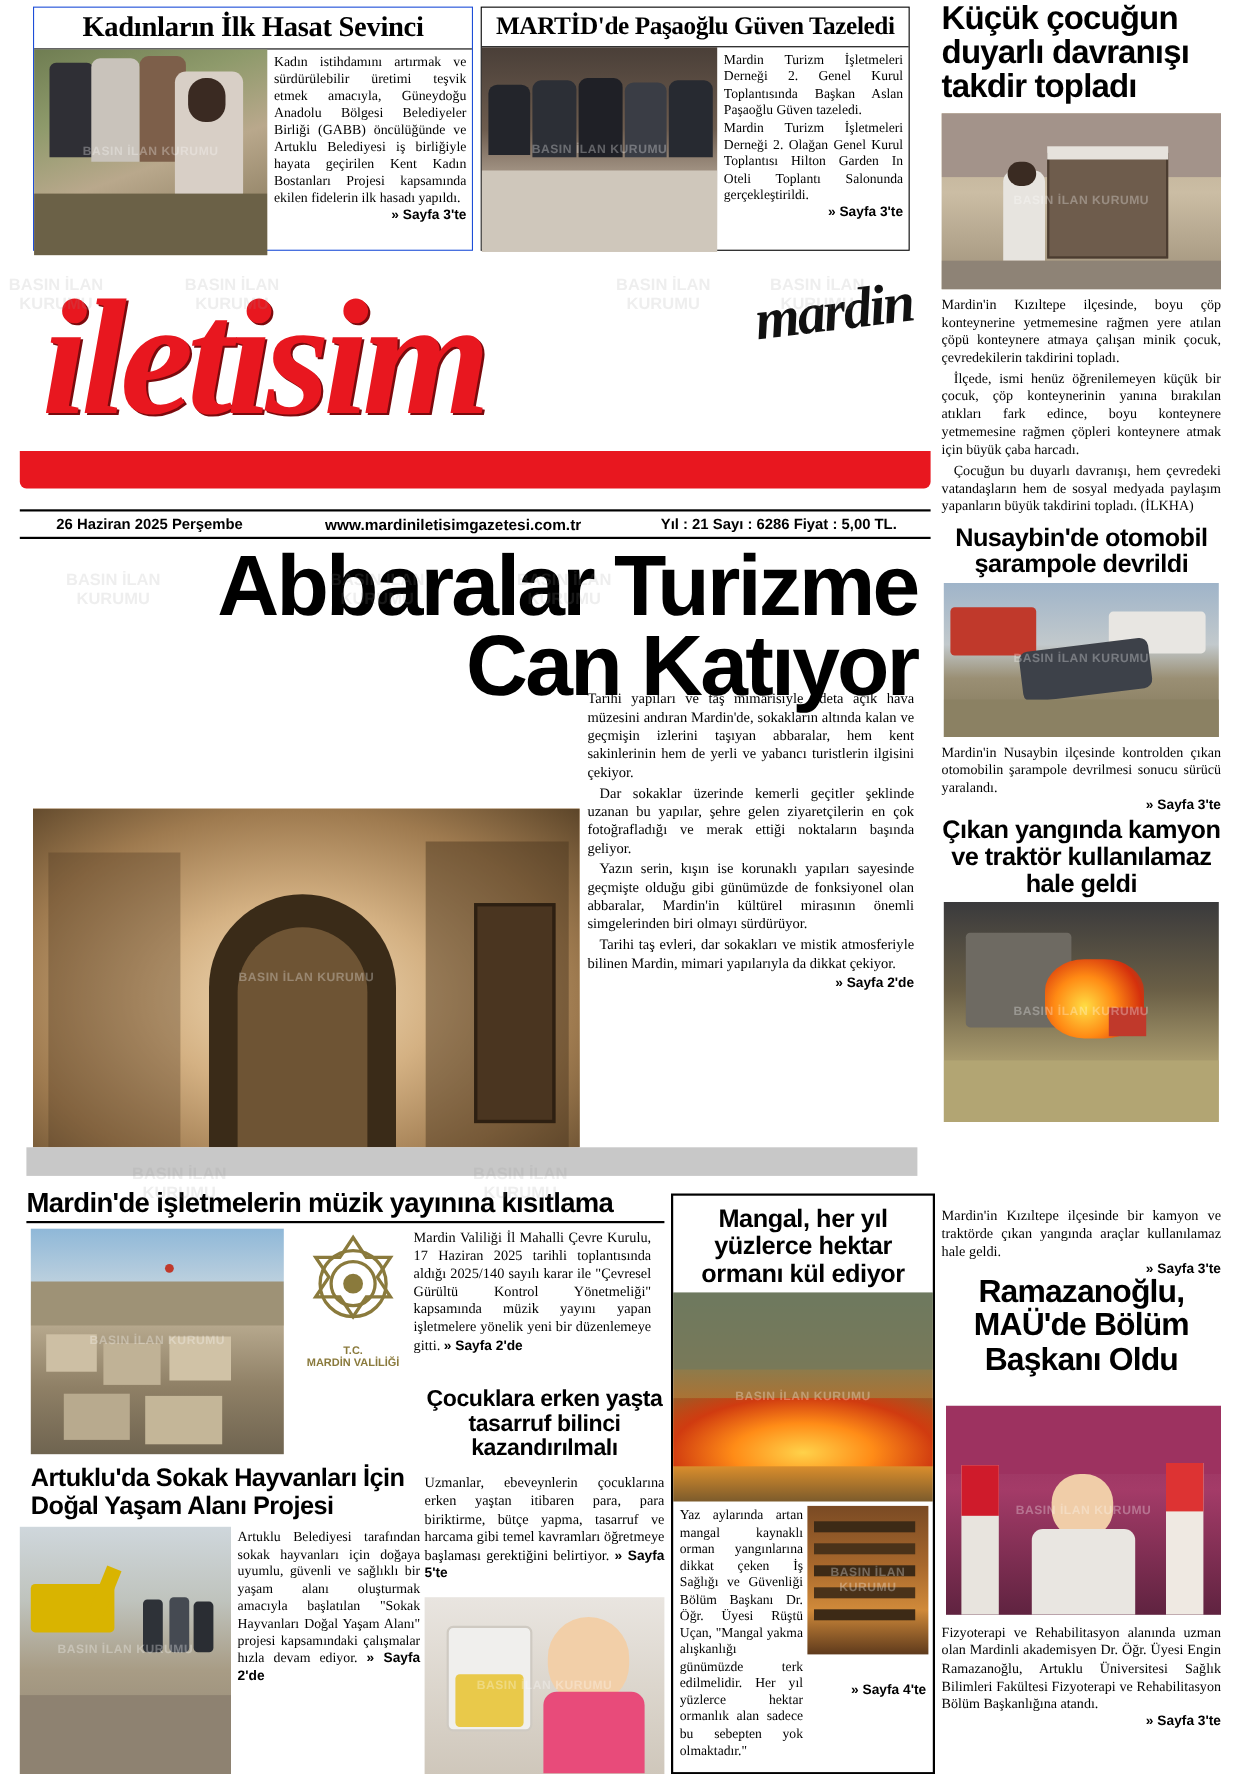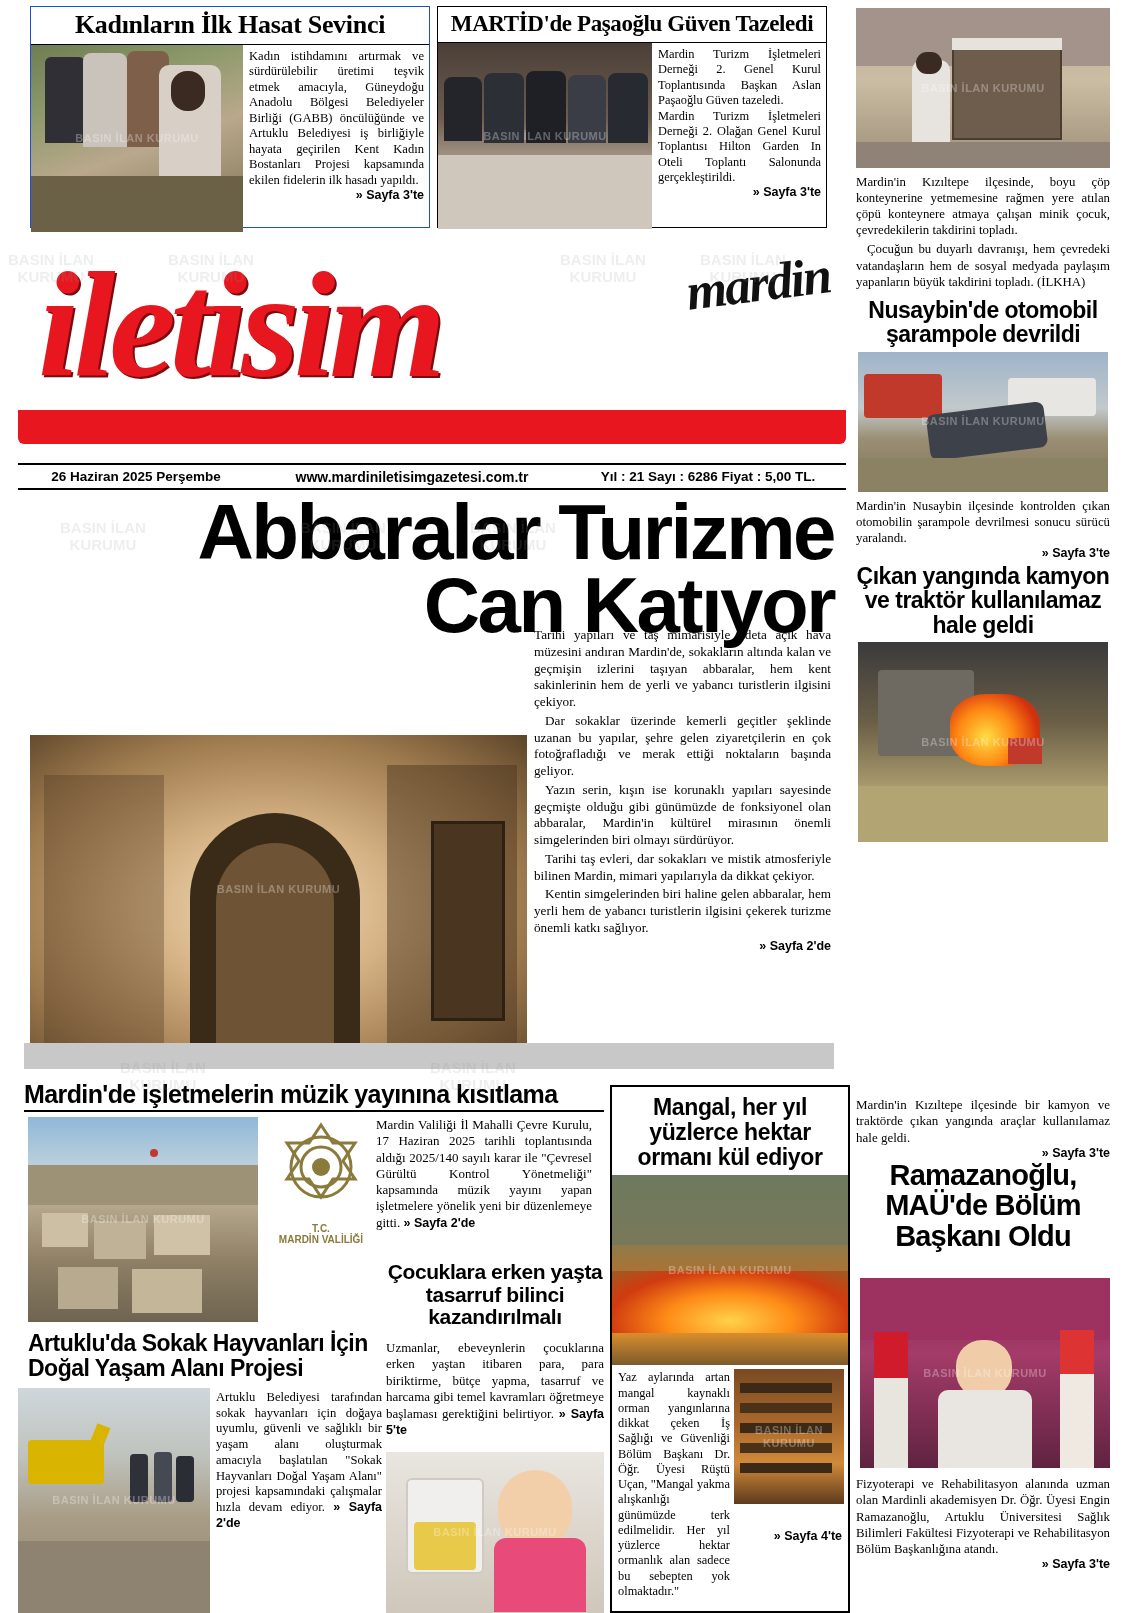--- a/index.html
+++ b/index.html
@@ -165,32 +165,34 @@
       </div>
       <div class="txt body-text">
         <span style="white-space:pre-line;">Mardin Turizm İşletmeleri Derneği 2. Genel Kurul Toplantısında Başkan Aslan Paşaoğlu Güven tazeledi.
 Mardin Turizm İşletmeleri Derneği 2. Olağan Genel Kurul Toplantısı Hilton Garden In Oteli Toplantı Salonunda gerçekleştirildi.</span>
         <span class="cont">» Sayfa 3'te</span>
       </div>
     </div>
   </div>
 
   <div class="box" id="right-col">
+    <div id="right-head">Küçük çocuğun duyarlı davranışı takdir topladı</div>
 
     <div class="ph" id="rc-photo1" style="background:linear-gradient(180deg,#b9a88e 0%,#cbbda4 45%,#9d8f78 100%);">
       <div style="position:absolute;left:0;top:0;width:100%;height:58px;background:#a3938a;"></div>
       <div style="position:absolute;left:96px;top:36px;width:110px;height:96px;background:#6e5c4c;border:2px solid #4b3c30;"></div>
       <div style="position:absolute;left:96px;top:30px;width:110px;height:12px;background:#e6e2dc;"></div>
       <div style="position:absolute;left:56px;top:52px;width:38px;height:82px;background:#e7e4df;border-radius:10px 10px 0 0;"></div>
       <div style="position:absolute;left:60px;top:44px;width:26px;height:22px;background:#3a2b22;border-radius:12px;"></div>
       <div style="position:absolute;left:0;bottom:0;width:100%;height:26px;background:#8e8376;"></div>
       <div class="wm">BASIN İLAN KURUMU</div>
     </div>
 
     <div class="body-text" id="rc-text1">Mardin'in Kızıltepe ilçesinde, boyu çöp konteynerine yetmemesine rağmen yere atılan çöpü konteynere atmaya çalışan minik çocuk, çevredekilerin takdirini topladı.</div>
+    <div class="body-text" style="font-size:12.8px;line-height:1.26;margin-top:3px;text-indent:11px;">İlçede, ismi henüz öğrenilemeyen küçük bir çocuk, çöp konteynerinin yanına bırakılan atıkları fark edince, boyu konteynere yetmemesine rağmen çöpleri konteynere atmak için büyük çaba harcadı.</div>
     <div class="body-text" style="font-size:12.8px;line-height:1.26;margin-top:3px;text-indent:11px;">Çocuğun bu duyarlı davranışı, hem çevredeki vatandaşların hem de sosyal medyada paylaşım yapanların büyük takdirini topladı.  (İLKHA)</div>
 
     <div class="rc-h2" style="margin-top:8px;">Nusaybin'de otomobil şarampole devrildi</div>
     <div class="ph" style="width:250px;height:140px;margin:5px 0 0 2px;background:linear-gradient(180deg,#9fb4c9 0%,#c2c9cc 40%,#9a8f74 62%,#7e7356 100%);">
       <div style="position:absolute;left:6px;top:22px;width:78px;height:44px;background:#c0392b;border-radius:4px;"></div>
       <div style="position:absolute;left:150px;top:26px;width:88px;height:38px;background:#e8e6e2;border-radius:4px;"></div>
       <div style="position:absolute;left:70px;top:56px;width:118px;height:46px;background:#3d4149;border-radius:8px;transform:rotate(-7deg);"></div>
       <div style="position:absolute;left:0;bottom:0;width:100%;height:34px;background:#8b8163;"></div>
       <div class="wm">BASIN İLAN KURUMU</div>
     </div>
@@ -224,21 +226,20 @@
       <div>Abbaralar Turizme</div>
       <div>Can Katıyor</div>
     </div>
   </div>
 
   <div id="lead-body" class="body-text">
     <p style="text-indent:0;">Tarihi yapıları ve taş mimarisiyle adeta açık hava müzesini andıran Mardin'de, sokakların altında kalan ve geçmişin izlerini taşıyan abbaralar, hem kent sakinlerinin hem de yerli ve yabancı turistlerin ilgisini çekiyor.</p>
     <p>Dar sokaklar üzerinde kemerli geçitler şeklinde uzanan bu yapılar, şehre gelen ziyaretçilerin en çok fotoğrafladığı ve merak ettiği noktaların başında geliyor.</p>
     <p>Yazın serin, kışın ise korunaklı yapıları sayesinde geçmişte olduğu gibi günümüzde de fonksiyonel olan abbaralar, Mardin'in kültürel mirasının önemli simgelerinden biri olmayı sürdürüyor.</p>
     <p>Tarihi taş evleri, dar sokakları ve mistik atmosferiyle bilinen Mardin, mimari yapılarıyla da dikkat çekiyor.</p>
-    <p>Kentin simgelerinden biri haline gelen abbaralar, hem yerli hem de yabancı turistlerin ilgisini çekerek turizme önemli katkı sağlıyor.</p>
     <span class="cont">» Sayfa 2'de</span>
   </div>
 
   <div class="ph" id="lead-photo" style="background:linear-gradient(180deg,#caa882 0%,#d8b98f 35%,#b08f62 70%,#8d6e49 100%);">
     <div style="position:absolute;left:0;top:0;width:100%;height:100%;
                 background:radial-gradient(ellipse at 48% 56%, #f2dcb8 0%, #d4b183 35%, #9e7a4f 70%, #5c4529 100%);"></div>
     <div style="position:absolute;left:160px;top:78px;width:170px;height:230px;
                 background:#3a2b18; border-radius:85px 85px 0 0;"></div>
     <div style="position:absolute;left:186px;top:108px;width:118px;height:200px;
                 background:#6e5434; border-radius:59px 59px 0 0;"></div>

